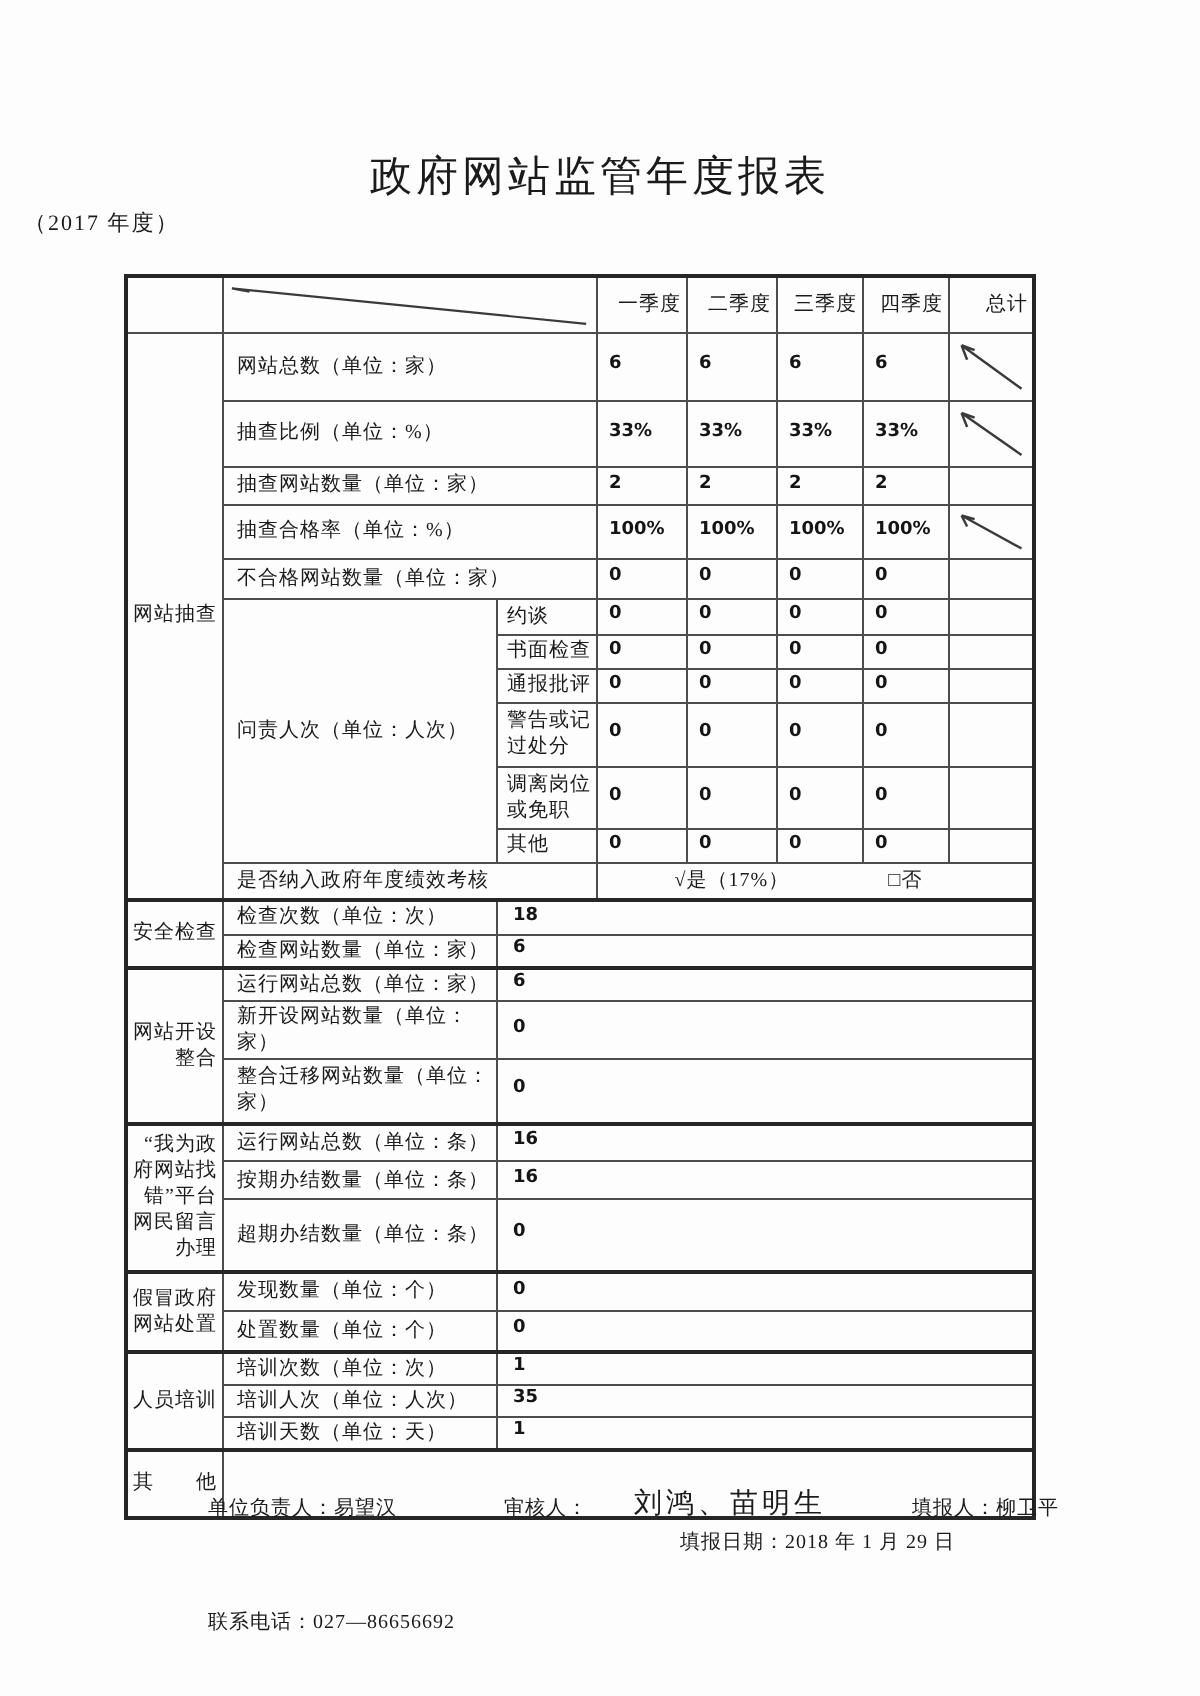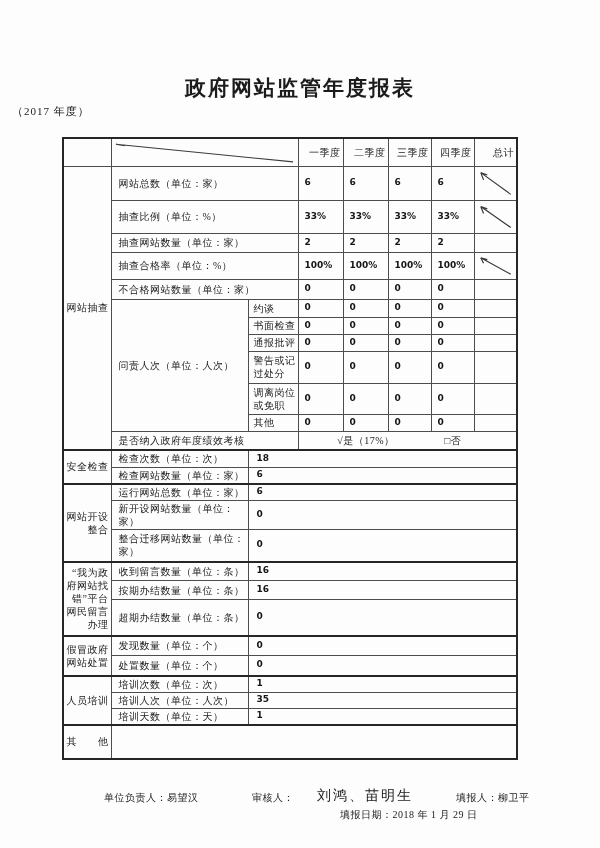--- a/index.html
+++ b/index.html
@@ -8,21 +8,21 @@
     width: 600px; height: 848px;
     background: #fdfdfd;
     font-family: "Liberation Serif", "DejaVu Serif", serif;
     color: #1b1b1b;
   }
   .page { position: relative; width: 600px; height: 848px; background: #fdfdfd; overflow: hidden; }
 
   .title {
     position: absolute; top: 74px; left: 0; width: 100%;
     margin: 0; text-align: center;
-    font-size: 21px; font-weight: 700; letter-spacing: 2px;
+    font-size: 21px; font-weight: 400; letter-spacing: 2px;
   }
   .subtitle {
     position: absolute; top: 104px; left: 12px; width: 100%;
     text-align: left; font-size: 11px; letter-spacing: 1px;
   }
   .unit {
     position: absolute; top: 121px; left: 112px;
     font-size: 10px; letter-spacing: 0.5px;
   }
 
@@ -53,21 +53,21 @@
   }
   td.bv { padding-left: 8px; margin-left: 27px; }
   td.tc, td.diaghead { position: relative; padding: 0; }
   .slash-svg { position: absolute; top: 2px; left: 2px; width: calc(100% - 4px); height: calc(100% - 4px); display: block; }
 
   .assess-wrap {
     display: flex; justify-content: space-around; align-items: center;
     padding: 0 28px 0 12px; letter-spacing: 0.5px;
   }
 
-  .fitem { position: absolute; font-size: 10px; letter-spacing: 0.5px; white-space: nowrap; margin-top: 44px; }
+  .fitem { position: absolute; font-size: 10px; letter-spacing: 0.5px; white-space: nowrap; }
   .f-resp  { left: 104px; top: 747px; }
   .f-rvlbl { left: 252px; top: 747px; }
   .f-rvnames { left: 317px; top: 743px; font-size: 14px; letter-spacing: 2px; }
   .f-filler { left: 456px; top: 747px; }
   .f-phone { left: 104px; top: 804px; }
   .f-date  { left: 340px; top: 764px; }
 </style>
 </head>
 <body>
 
@@ -236,21 +236,21 @@
       <td class="lbl">新开设网站数量（单位：家）</td>
       <td class="bv" colspan="6">0</td>
     </tr>
     <tr style="height:32px">
       <td class="lbl">整合迁移网站数量（单位：家）</td>
       <td class="bv" colspan="6">0</td>
     </tr>
 
     <tr class="sec" style="height:19px">
       <td class="cat" rowspan="3">“我为政府网站找错”平台网民留言办理</td>
-      <td class="lbl">收到留言数量（单位：条）</td>
+      <td class="lbl">运行网站总数（单位：条）</td>
       <td class="bv" colspan="6">16</td>
     </tr>
     <tr style="height:19px">
       <td class="lbl">按期办结数量（单位：条）</td>
       <td class="bv" colspan="6">16</td>
     </tr>
     <tr style="height:36px">
       <td class="lbl">超期办结数量（单位：条）</td>
       <td class="bv" colspan="6">0</td>
     </tr>

